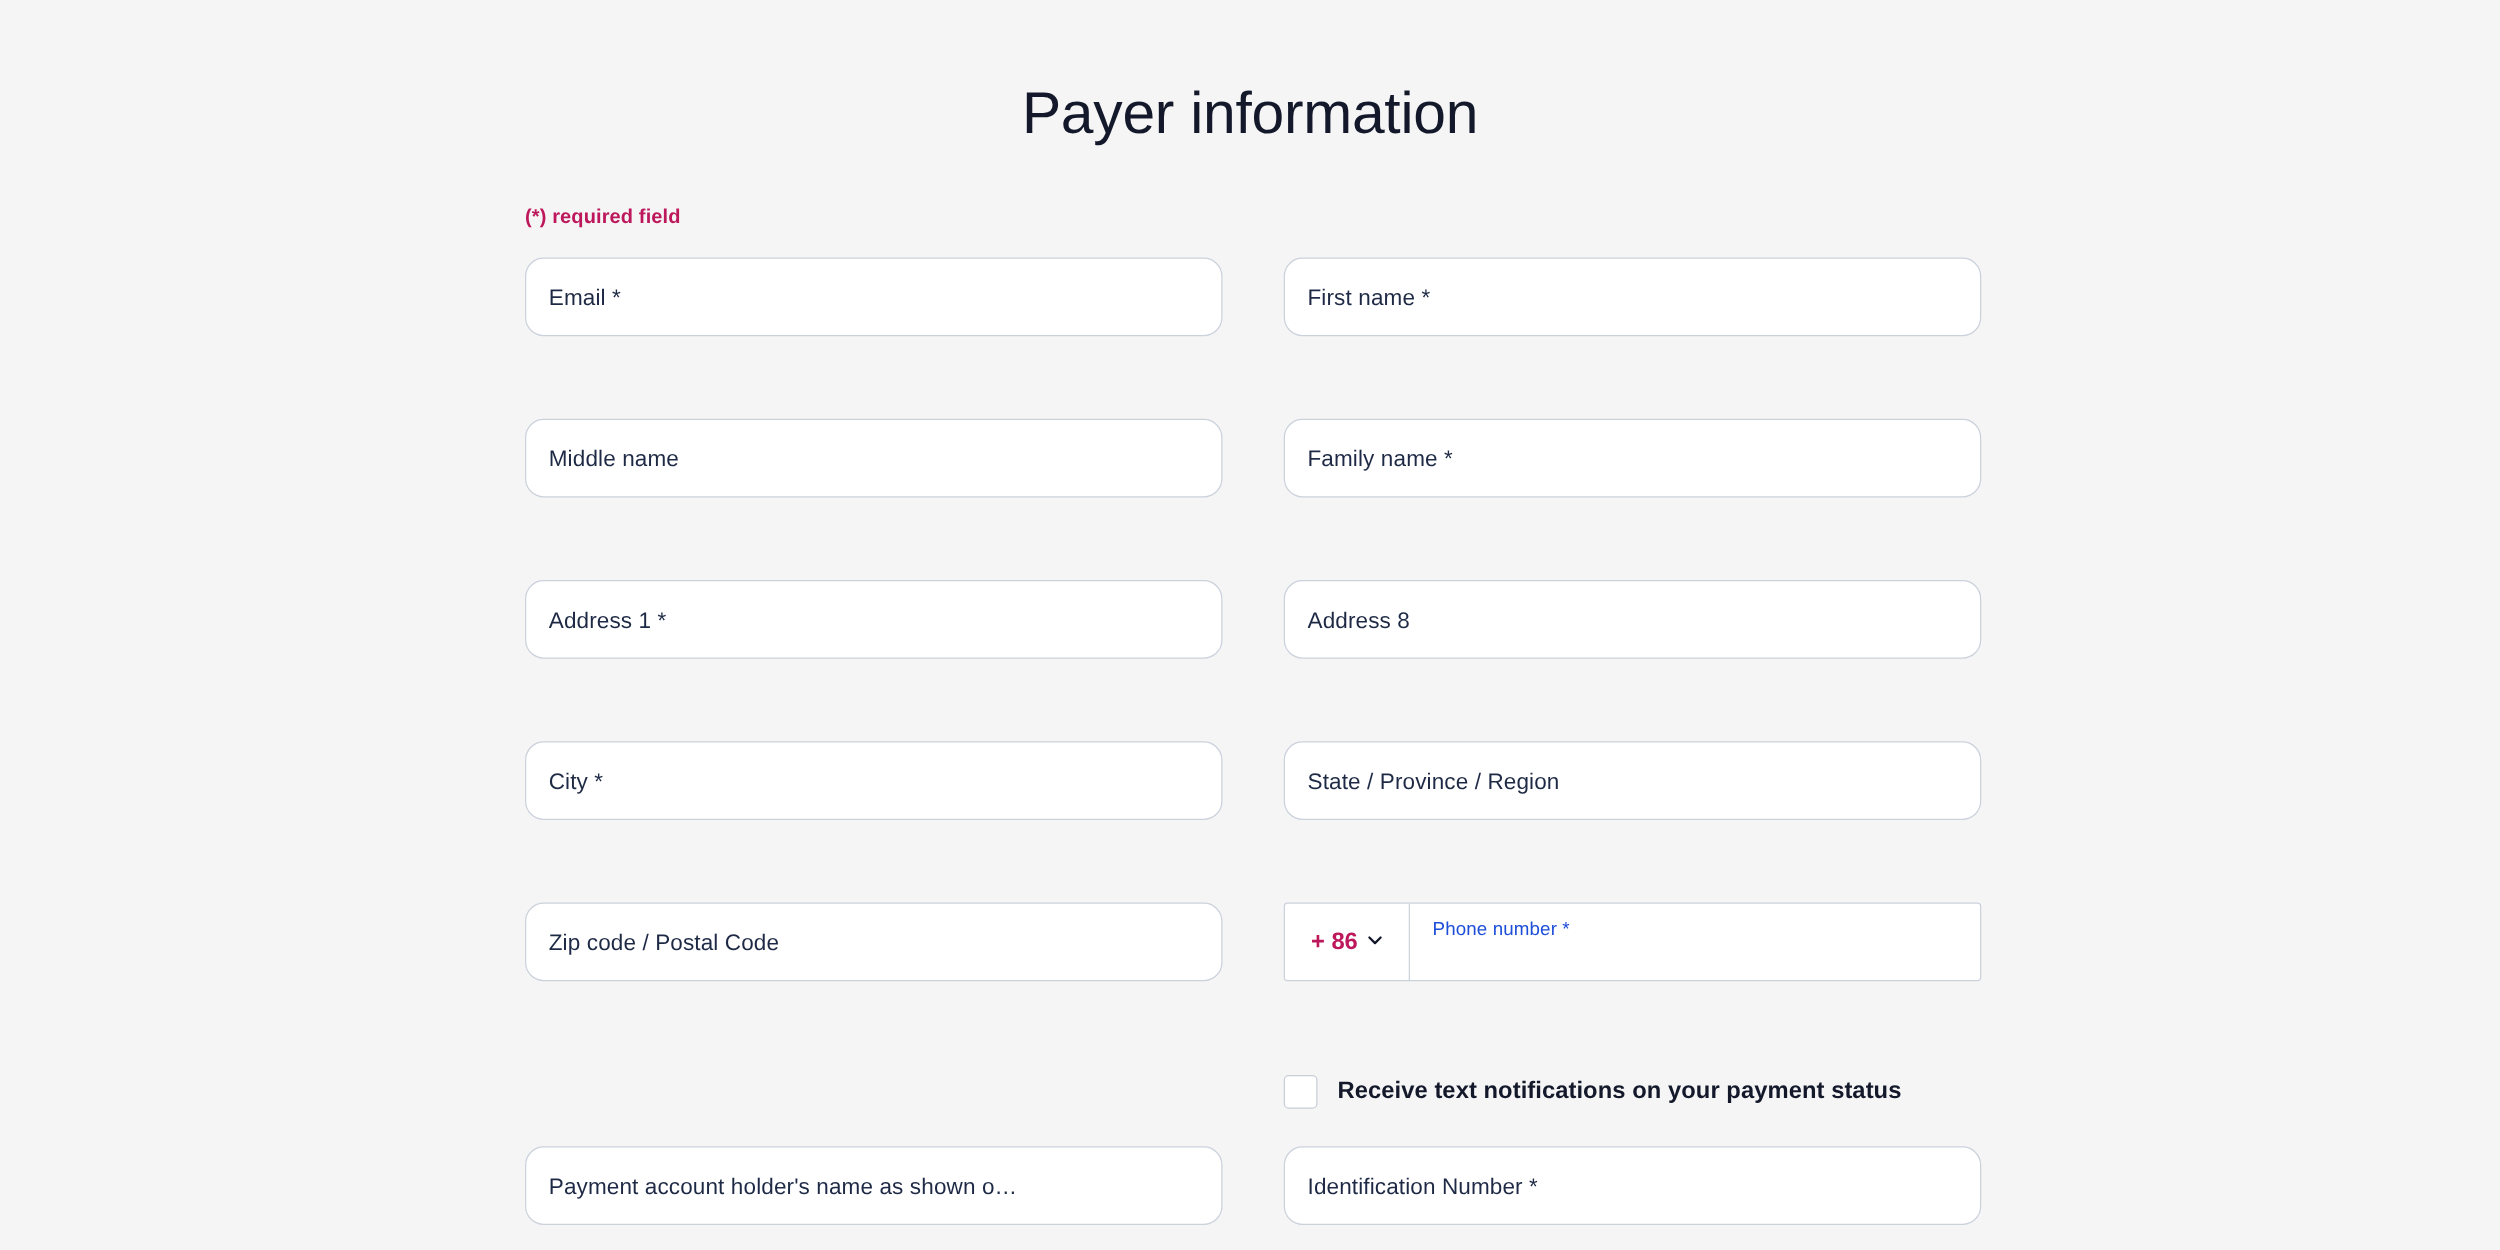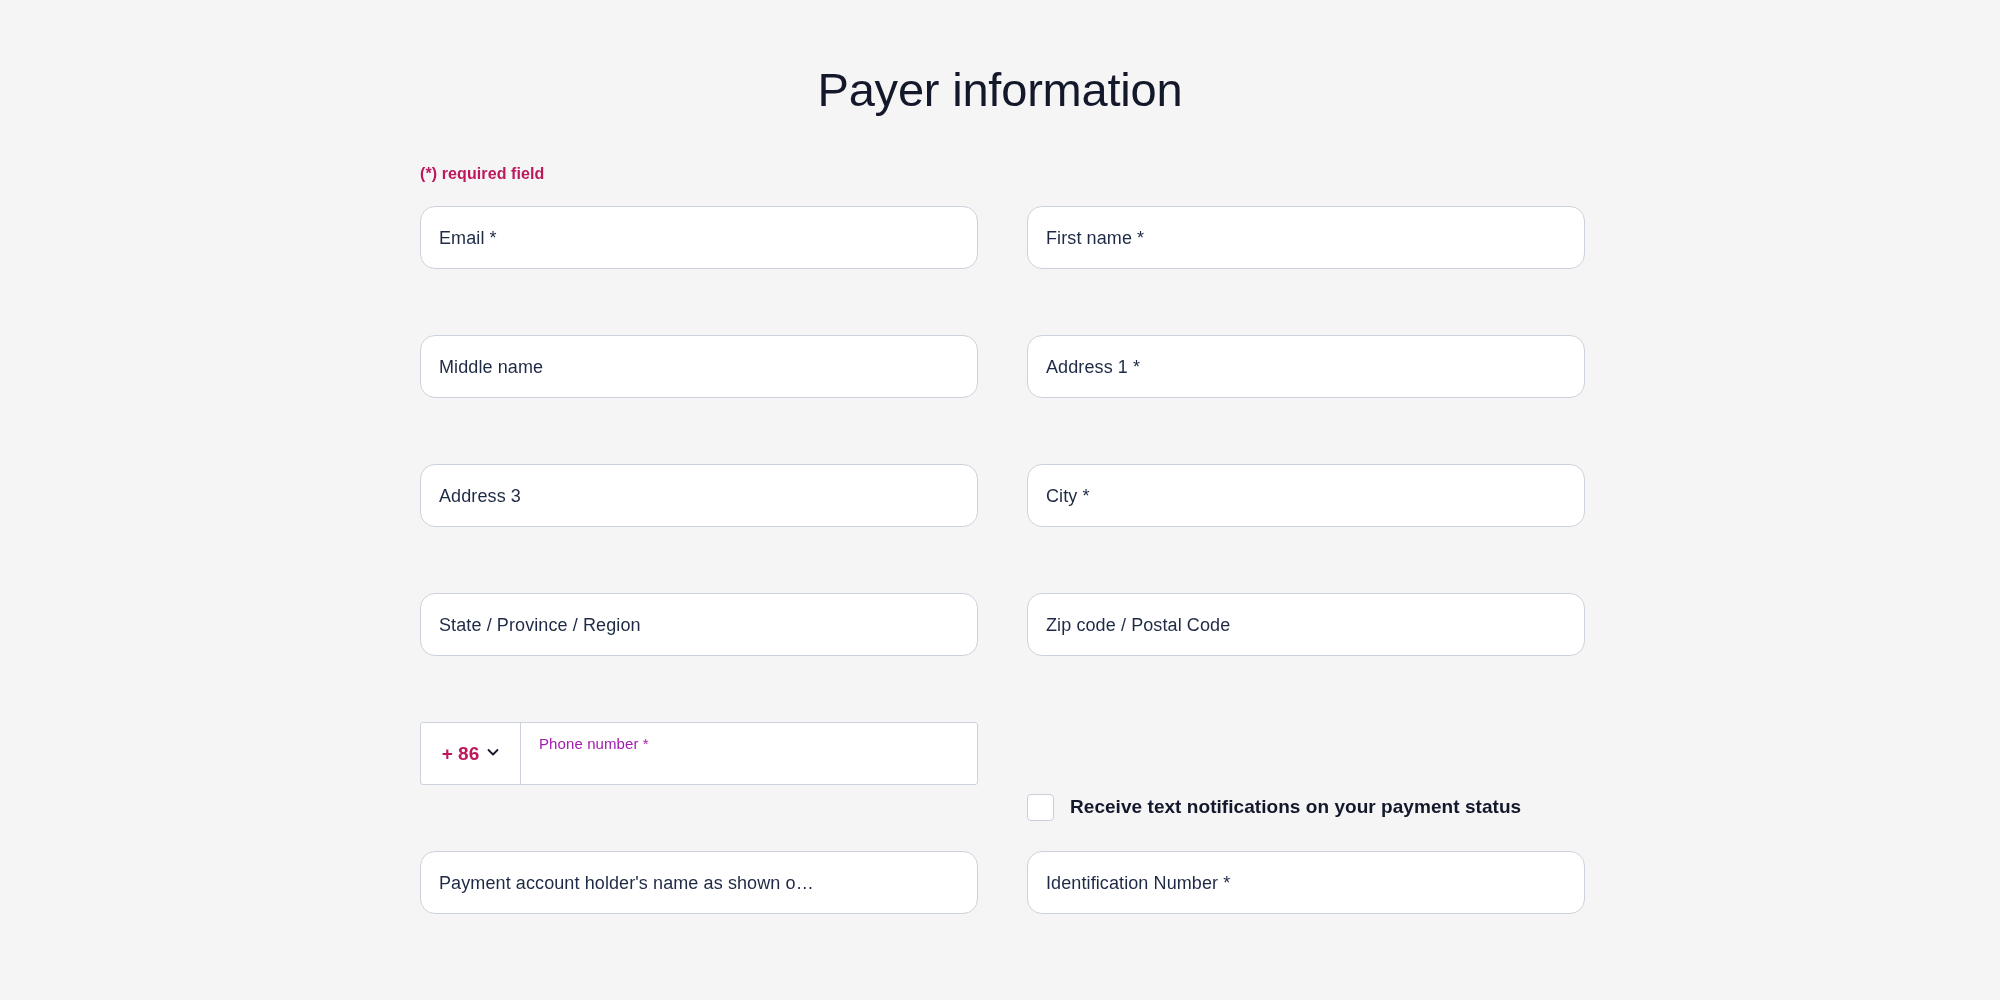--- a/index.html
+++ b/index.html
@@ -127,21 +127,21 @@
     position: relative;
     display: block;
   }
 
   .phone-floating-label {
     position: absolute;
     left: 18px;
     top: 11px;
     font-size: 15px;
     font-weight: 400;
-    color: #a21caf;
+    color: #1d4ed8;
     line-height: 20px;
     white-space: nowrap;
     letter-spacing: 0.1px;
   }
 
   
   .checkbox-row {
     grid-column: 2;
     display: flex;
     align-items: flex-end;
@@ -186,26 +186,29 @@
       <div class="field">
         <span class="field-label">Email *</span>
       </div>
       <div class="field">
         <span class="field-label">First name *</span>
       </div>
 
       <div class="field">
         <span class="field-label">Middle name</span>
       </div>
+      <div class="field">
+        <span class="field-label">Family name *</span>
+      </div>
 
       <div class="field">
         <span class="field-label">Address 1 *</span>
       </div>
       <div class="field">
-        <span class="field-label">Address 3</span>
+        <span class="field-label">Address 8</span>
       </div>
 
       <div class="field">
         <span class="field-label">City *</span>
       </div>
       <div class="field">
         <span class="field-label">State / Province / Region</span>
       </div>
 
       <div class="field">

